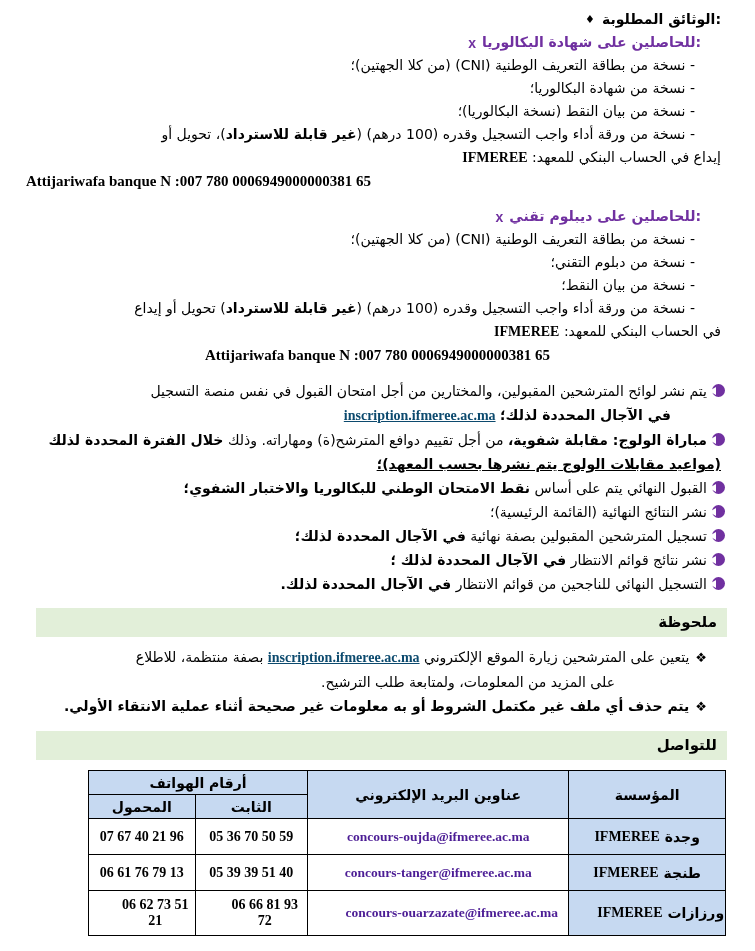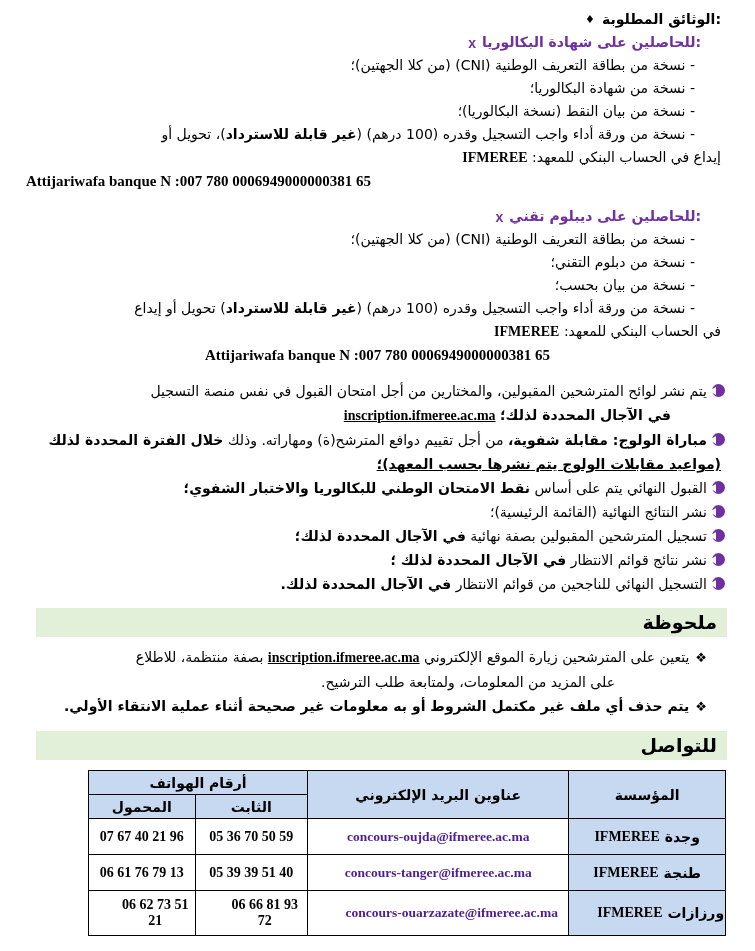--- a/index.html
+++ b/index.html
@@ -3,21 +3,21 @@
 <meta charset="utf-8">
 <style>
   html,body{margin:0;padding:0;}
   body{
     width:755px;height:951px;overflow:hidden;background:#ffffff;
     font-family:"DejaVu Sans",sans-serif;font-size:14px;color:#000;
   }
   .page{padding:8px 20px 0 20px;direction:rtl;}
   .b{font-weight:bold;text-align:right;}
   .latin{font-family:"Liberation Serif",serif;direction:ltr;unicode-bidi:embed;}
-  .link{color:#000000;text-decoration:underline;font-weight:bold;font-family:"Liberation Serif",serif;direction:ltr;unicode-bidi:embed;cursor:pointer;}
+  .link{color:#0c4a6e;text-decoration:underline;font-weight:bold;font-family:"Liberation Serif",serif;direction:ltr;unicode-bidi:embed;cursor:pointer;}
 
   
   .h1-line{display:flex;direction:ltr;justify-content:flex-end;align-items:center;gap:7px;
            font-weight:bold;padding-left:0;margin-right:14px;line-height:23px;}
   .marker-diamond{font-size:11px;line-height:1;}
   .h2-line{display:flex;direction:ltr;justify-content:flex-end;align-items:center;gap:6px;
            color:#7030A0;font-weight:bold;margin-right:34px;line-height:23px;}
   .marker-x{font-family:"Liberation Sans",sans-serif;font-weight:bold;font-size:14px;line-height:1;}
 
   .item{direction:rtl;text-align:right;padding-right:40px;line-height:23px;}
@@ -31,21 +31,21 @@
   .arrow-bullet{display:inline-block;width:13px;height:13px;background:#7030A0;border-radius:50%;
                 position:relative;vertical-align:-1px;margin-left:5px;}
   .arrow-bullet::after{content:"";position:absolute;left:-3px;top:3px;
                 border-top:4px solid transparent;border-bottom:4px solid transparent;
                 border-right:7px solid #ffffff;}
   .p1b{direction:ltr;text-align:right;padding-right:64px;line-height:24px;}
   .p2b{direction:rtl;text-align:right;padding-right:14px;line-height:24px;text-decoration:underline;}
 
   
   .band{background:#E2EFD9;font-weight:bold;text-align:right;direction:rtl;
-        padding:3px 10px 4px 8px;margin:12px 8px 8px 16px;font-size:19px;line-height:22px;}
+        padding:3px 10px 4px 8px;margin:12px 8px 8px 16px;font-size:15px;line-height:22px;}
 
   
   .note-line{direction:rtl;text-align:right;padding-right:28px;line-height:24px;}
   .note-line2{direction:rtl;text-align:right;padding-right:120px;line-height:24px;}
   .diamond4{margin-left:6px;font-size:13px;}
 
   
   table.contact{border-collapse:collapse;direction:rtl;margin:10px 9px 0 0;width:638px;
                 font-size:13.5px;table-layout:fixed;}
   table.contact th,table.contact td{border:1px solid #000;padding:1px 3px;text-align:center;vertical-align:middle;}
@@ -85,21 +85,21 @@
   <div class="bank-left latin b">Attijariwafa banque N :007 780 0006949000000381 65</div>
 
   <div class="sec-gap"></div>
 
   <div class="h2-line">
     <span class="marker-x">x</span>
     <span>للحاصلين على ديبلوم تقني:</span>
   </div>
   <div class="item">- نسخة من بطاقة التعريف الوطنية (CNI) (من كلا الجهتين)؛</div>
   <div class="item">- نسخة من دبلوم التقني؛</div>
-  <div class="item">- نسخة من بيان بحسب؛</div>
+  <div class="item">- نسخة من بيان النقط؛</div>
   <div class="item">
     <span>- نسخة من ورقة أداء واجب التسجيل وقدره (100 درهم) (</span><span class="b">غير قابلة للاسترداد</span><span>) تحويل أو إيداع</span>
   </div>
   <div class="cont">
     <span>في الحساب البنكي للمعهد: </span><span class="latin b">IFMEREE</span>
   </div>
   <div class="bank-center latin b">Attijariwafa banque N :007 780 0006949000000381 65</div>
 
   <div class="sec-gap"></div>
 

